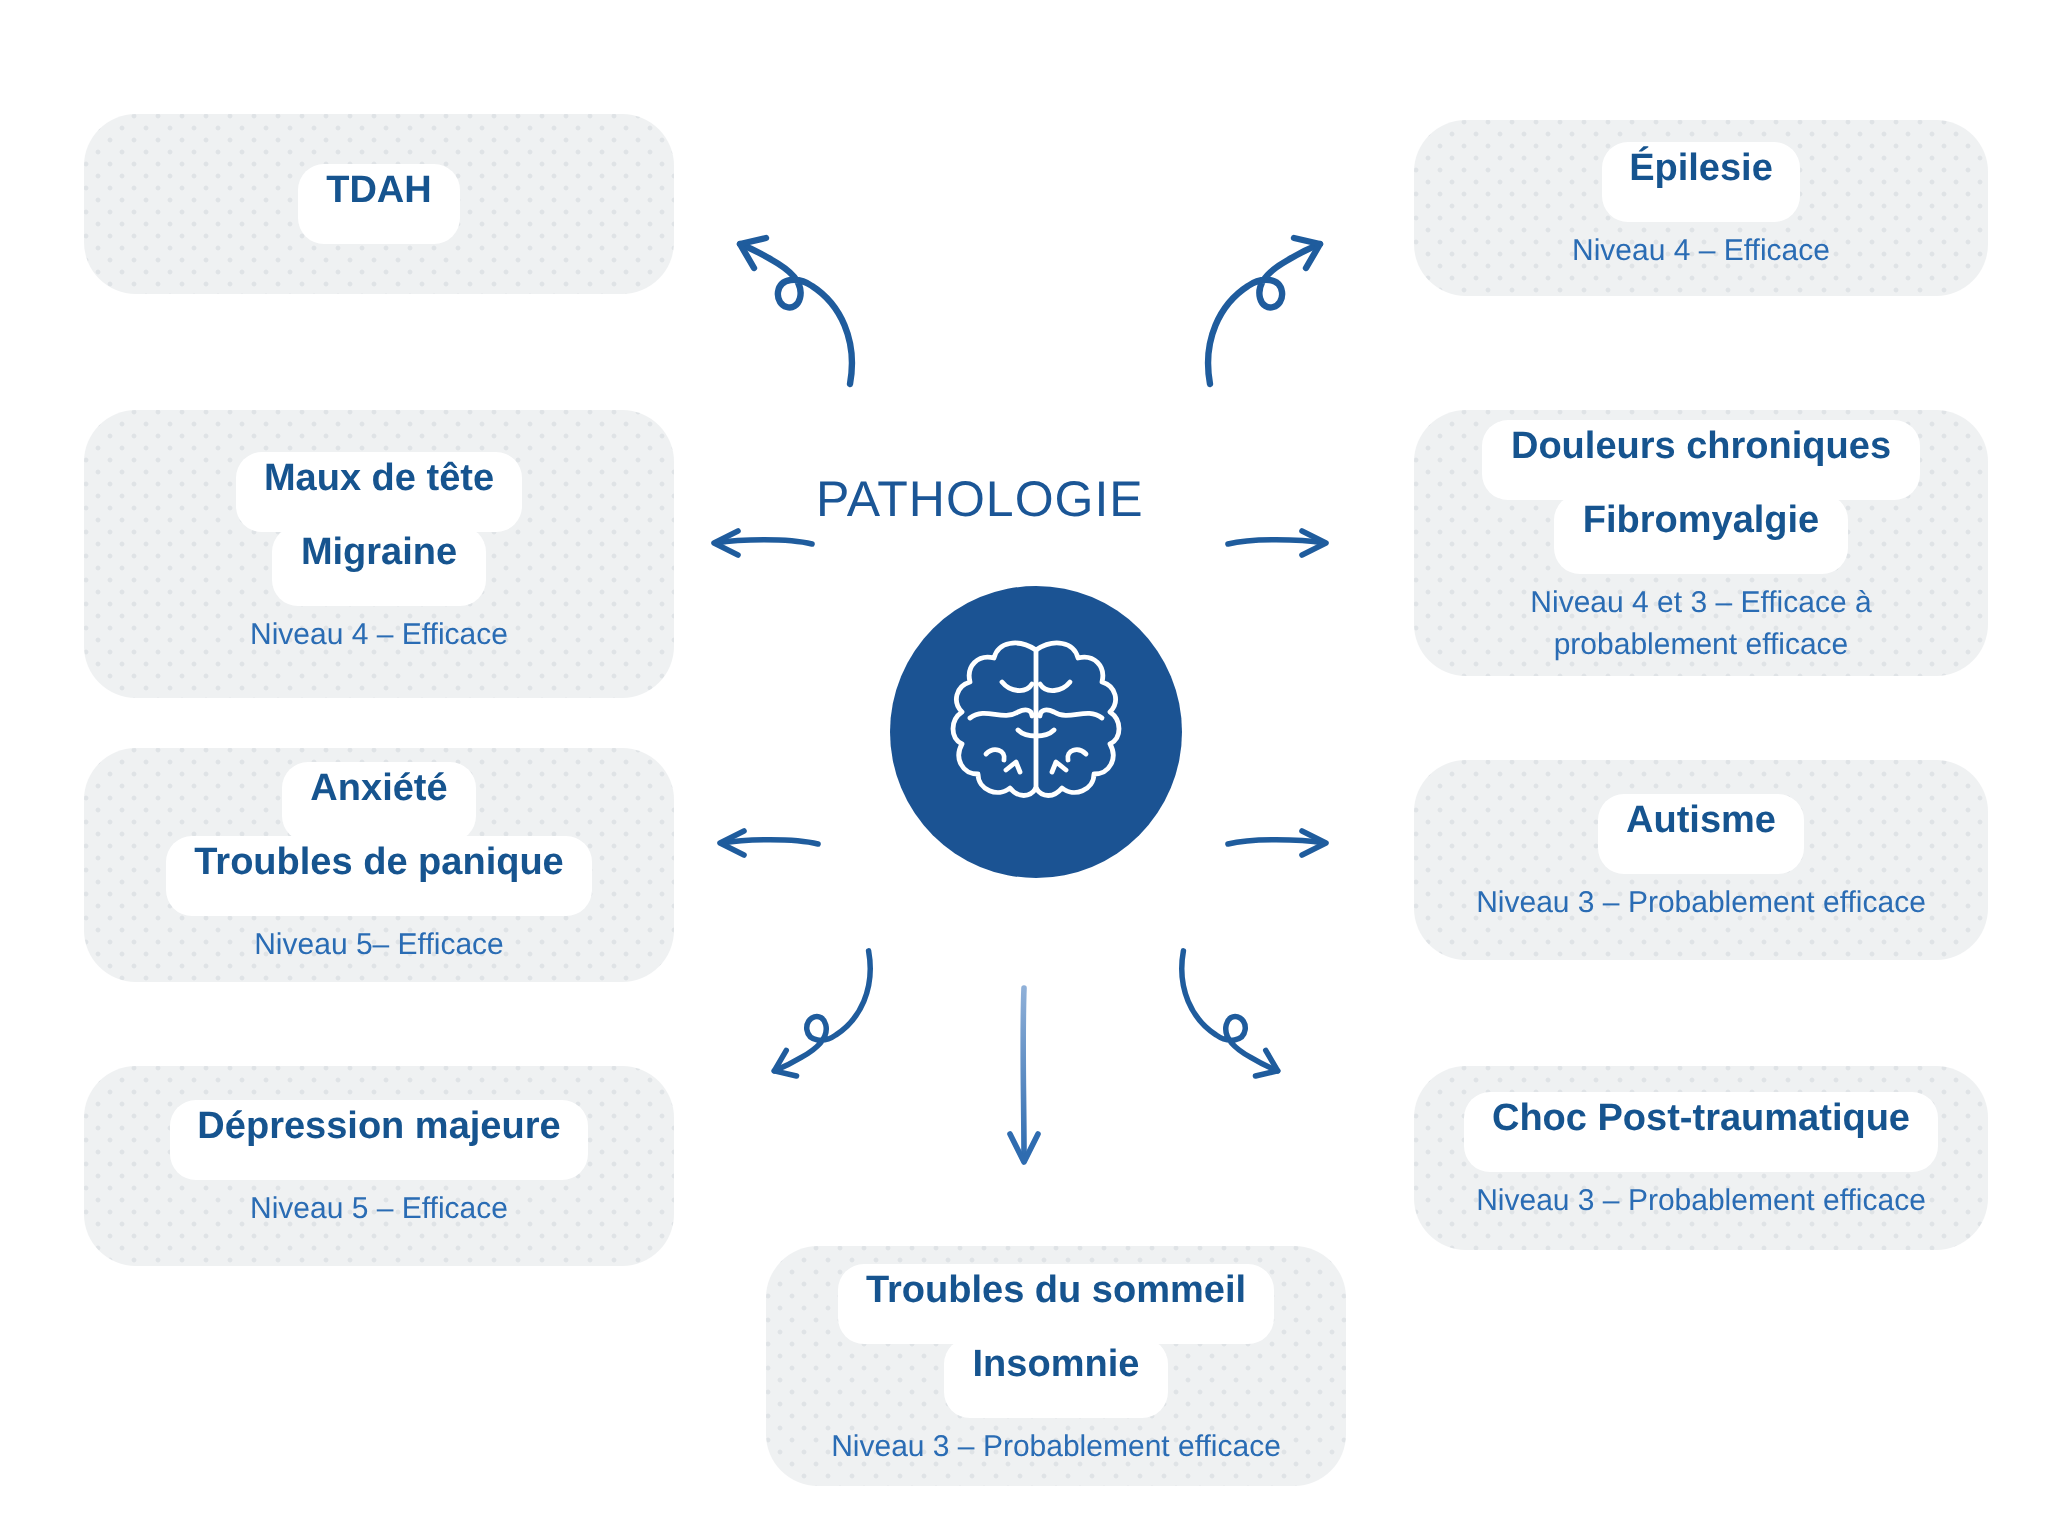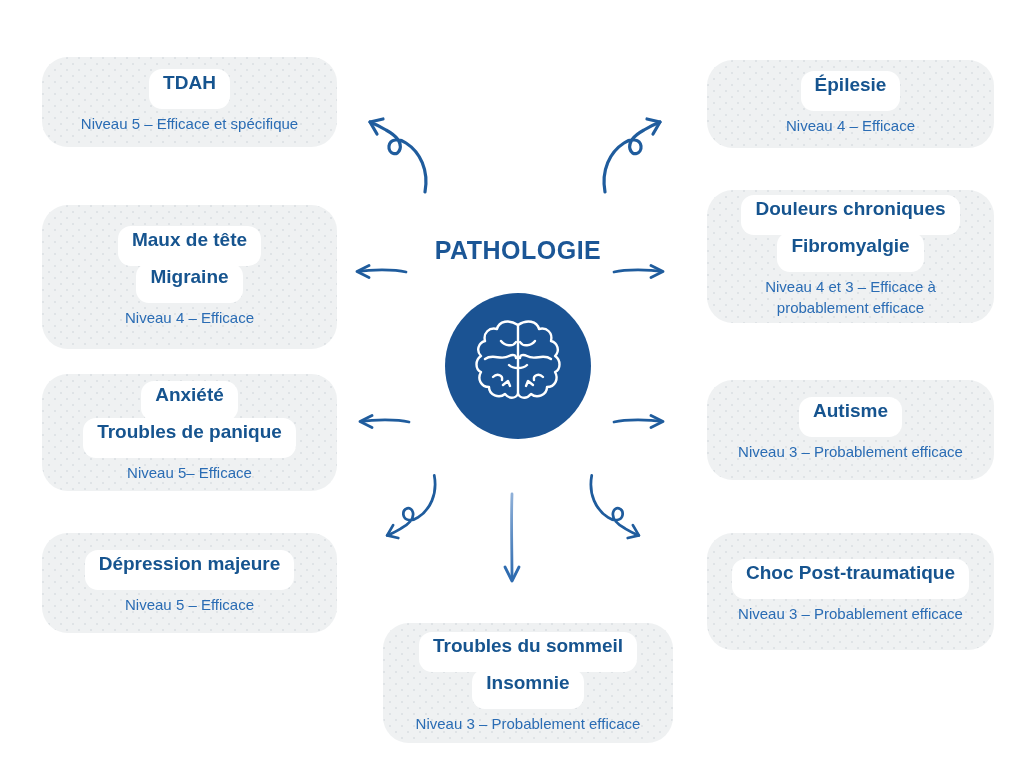--- a/index.html
+++ b/index.html
@@ -27,28 +27,28 @@
   .pill + .pill{margin-top:-3px;}
   .level{
     font-size:15px;color:#2a6cb4;margin-top:5px;line-height:1.35;max-width:262px;
   }
   
   .p-tdah{left:42px;top:57px;width:295px;height:90px}
   .p-maux{left:42px;top:205px;width:295px;height:144px}
   .p-anx {left:42px;top:374px;width:295px;height:117px}
   .p-dep {left:42px;top:533px;width:295px;height:100px}
   .p-epi {left:707px;top:60px;width:287px;height:88px}
-  .p-dou {left:707px;top:190px;width:287px;height:133px}
+  .p-dou {left:707px;top:205px;width:287px;height:133px}
   .p-aut {left:707px;top:380px;width:287px;height:100px}
-  .p-choc{left:707px;top:533px;width:287px;height:117px}
+  .p-choc{left:707px;top:533px;width:287px;height:92px}
   .p-som {left:383px;top:623px;width:290px;height:120px}
 
   .center-title{
-    position:absolute;left:408px;top:236px;width:220px;text-align:center;
-    font-size:25px;font-weight:700;color:#1b5696;letter-spacing:.5px;
+    position:absolute;left:408px;top:236px;width:220px;
+    font-size:25px;font-weight:400;color:#1b5696;letter-spacing:.5px;
   }
   .center-circle{position:absolute;left:445px;top:293px;width:146px;height:146px;}
 
   .arrow{position:absolute;}
   .flip-x{transform:scaleX(-1);}
   .flip-y{transform:scaleY(-1);}
   .flip-xy{transform:scale(-1,-1);}
   .a-top-left {left:352px;top:112px;width:80px;height:84px;}
   .a-top-right{left:598px;top:112px;width:80px;height:84px;}
   .a-mid-left {left:352px;top:263px;width:56px;height:16px;}
@@ -146,21 +146,20 @@
     <g fill="none" stroke-linecap="round" stroke-linejoin="round">
       <path d="M11,2 C10,28 11,58 11,86" stroke="url(#vgrad)" stroke-width="2.8"></path>
       <path d="M4,75 L11,89 L18,75" stroke="#2f6cb0" stroke-width="2.8"></path>
     </g>
   </svg>
 
   <div class="node p-tdah">
     <div class="titles">
       <span class="pill">TDAH</span>
     </div>
-    <div class="level">Niveau 5 – Efficace et spécifique</div>
   </div>
 
   <div class="node p-epi">
     <div class="titles">
       <span class="pill">Épilesie</span>
     </div>
     <div class="level">Niveau 4 – Efficace</div>
   </div>
 
   <div class="node p-maux">

